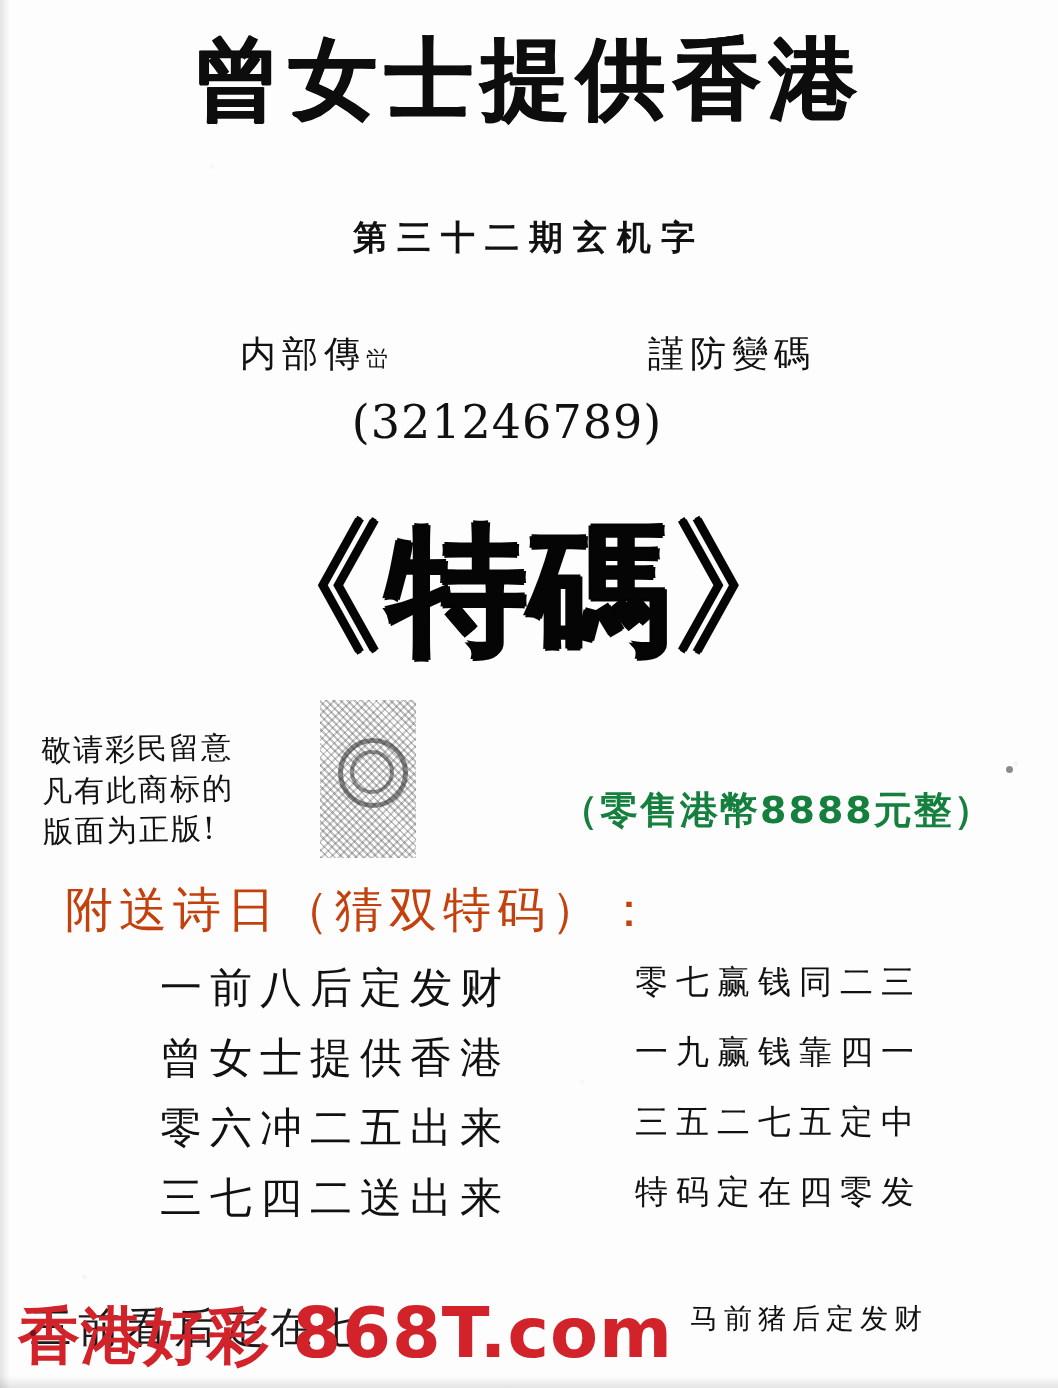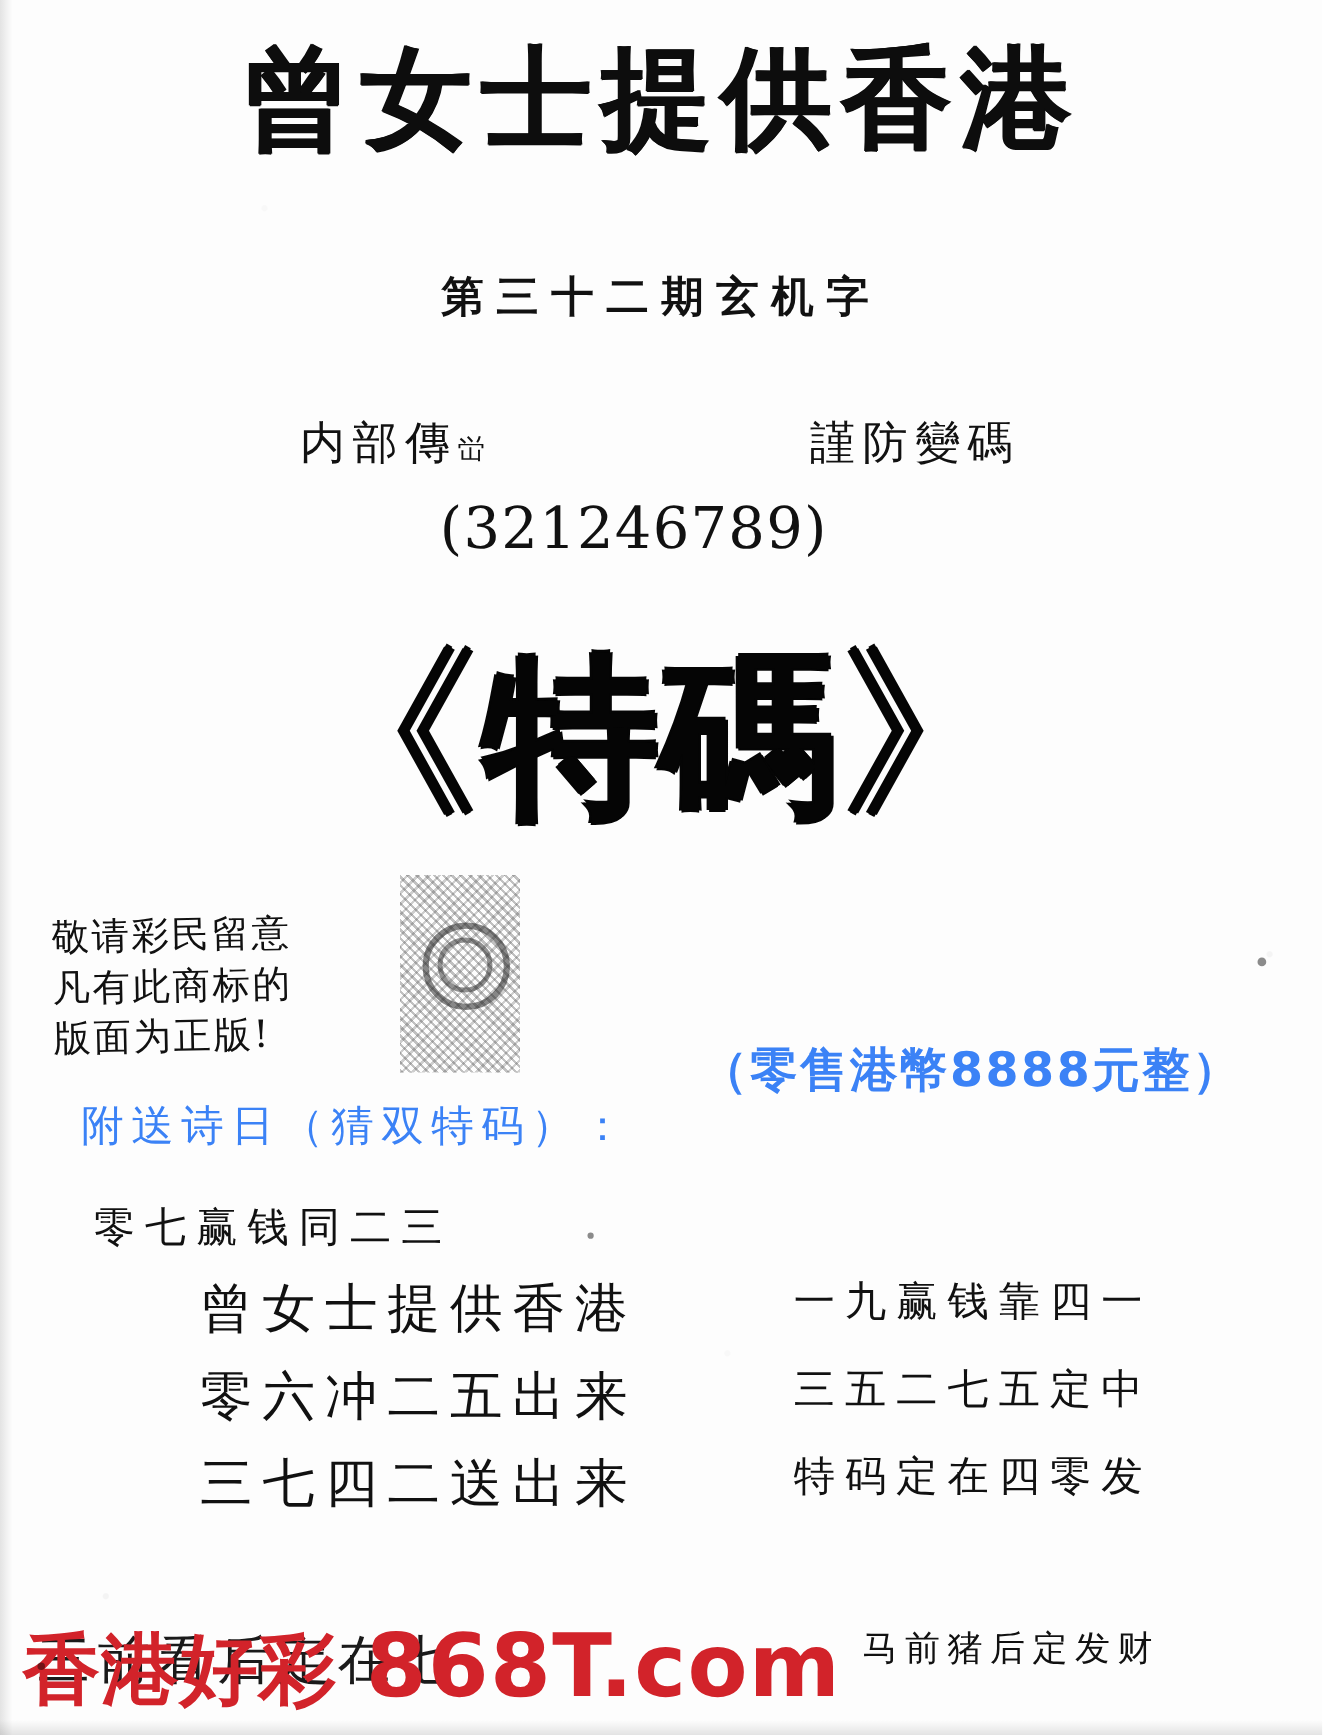--- a/index.html
+++ b/index.html
@@ -132,30 +132,29 @@
     left: 30px; top: 50px;
     width: 36px; height: 36px;
     border: 4px solid rgba(0,0,0,.5);
     border-radius: 50%;
   }
   .price {
     top: 785px;
     left: 560px;
     font-size: 38px;
     letter-spacing: 2px;
-    color: #3b82f6;
+    color: #15803d;
     font-weight: 600;
-    margin-top: 46px;
   }
   .poem-head {
     top: 878px;
     left: 65px;
-    font-size: 34px;
-    letter-spacing: 6px;
-    color: #3b82f6;
+    font-size: 48px;
+    letter-spacing: 6px;
+    color: #c2410c;
     text-align: right;
   }
   .poem {
     top: 960px;
     left: 0;
     width: 1058px;
   }
   .poem-row {
     display: flex;
     width: 1058px;
@@ -261,20 +260,21 @@
     <div class="ring"></div>
     <div class="ring2"></div>
   </div>
 
   <div class="abs cn price">（零售港幣8888元整）</div>
 
   <div class="abs cn poem-head">附送诗日（猜双特码）：</div>
 
   <div class="abs poem">
     <div class="poem-row">
+      <div class="cn poem-col-l">一前八后定发财</div>
       <div class="cn poem-col-r">零七赢钱同二三</div>
     </div>
     <div class="poem-row">
       <div class="cn poem-col-l">曾女士提供香港</div>
       <div class="cn poem-col-r">一九赢钱靠四一</div>
     </div>
     <div class="poem-row">
       <div class="cn poem-col-l">零六冲二五出来</div>
       <div class="cn poem-col-r">三五二七五定中</div>
     </div>

